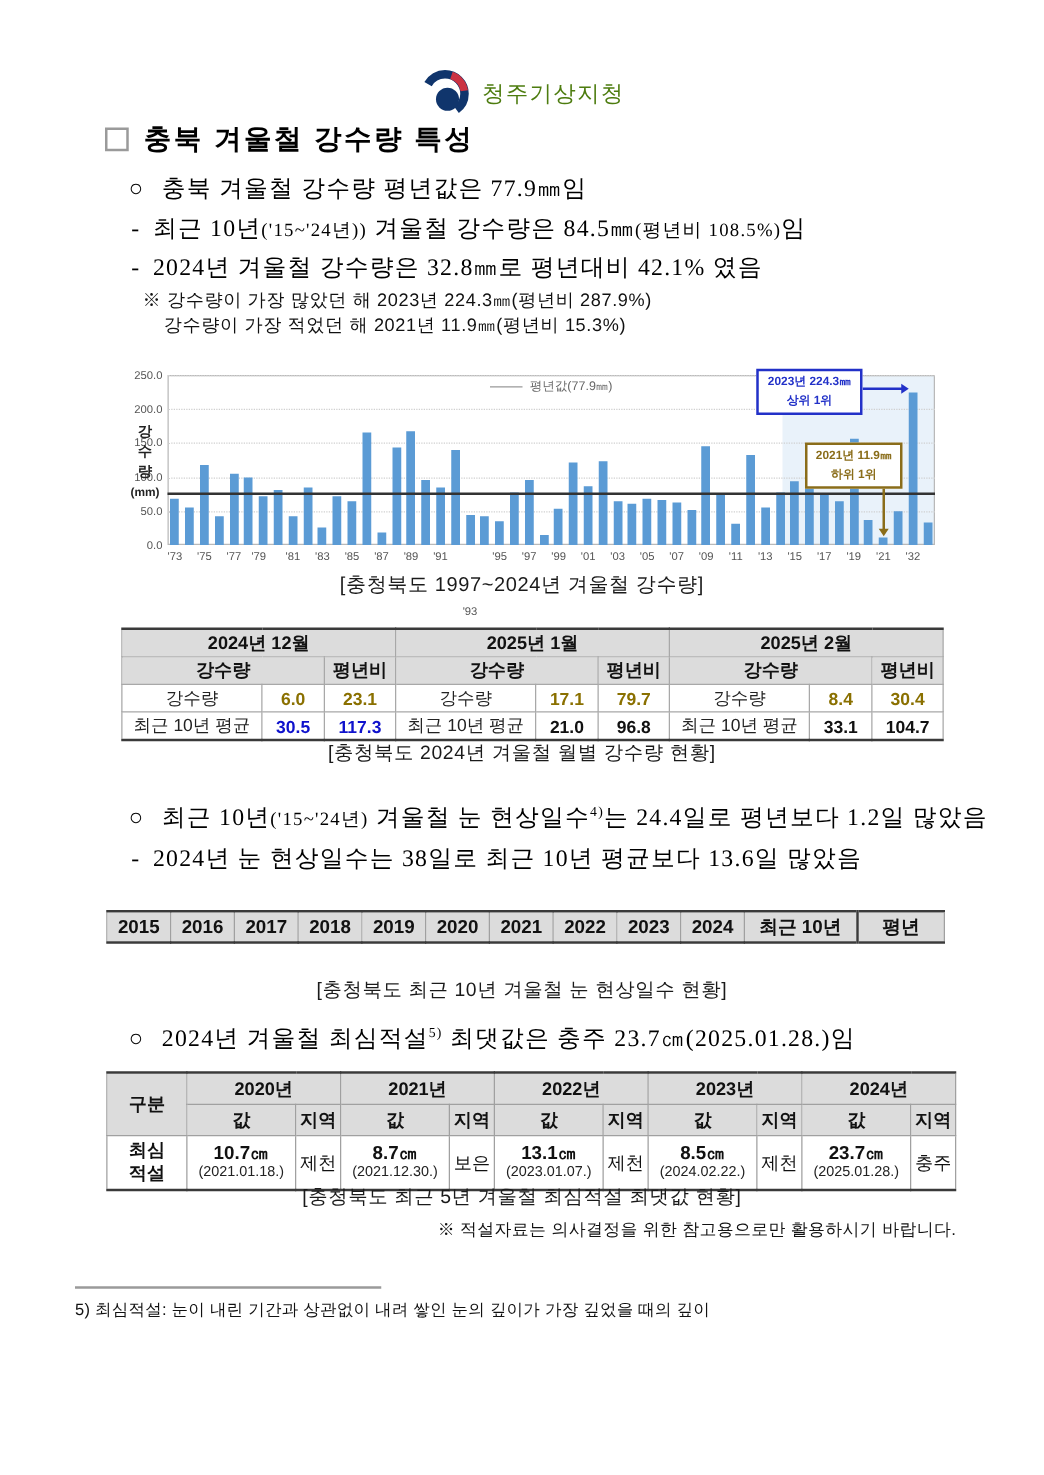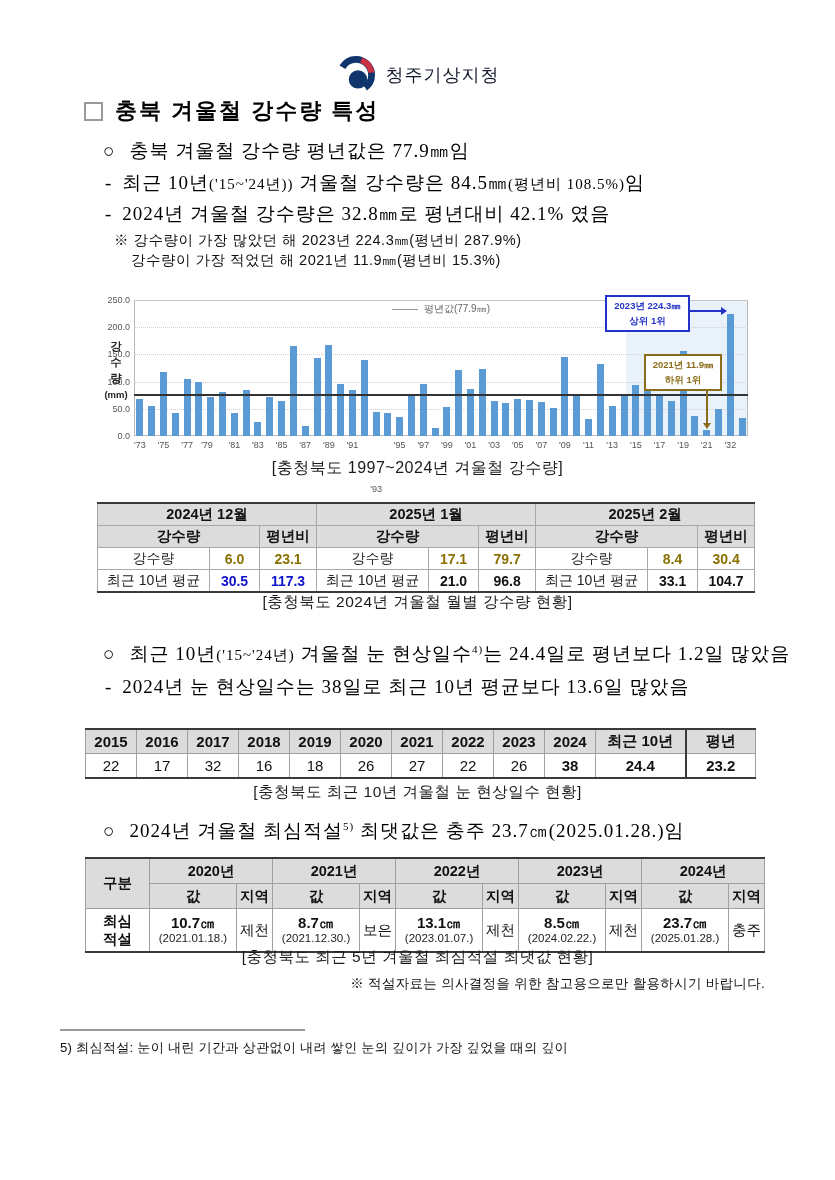--- a/index.html
+++ b/index.html
@@ -5,21 +5,21 @@
   html,body{margin:0;padding:0;}
   body{
     width:835px;height:1180px;background:#ffffff;position:relative;
     font-family:"Liberation Sans", sans-serif;color:#111;
     -webkit-font-smoothing:antialiased;
   }
   .abs{position:absolute;}
 
   
   .logo{top:55px;left:0;width:835px;display:flex;justify-content:center;align-items:center;gap:10px;}
-  .logo-text{font-size:18px;letter-spacing:1px;color:#0f172a;font-weight:500;}
+  .logo-text{font-size:18px;letter-spacing:1px;color:#4d7c0f;font-weight:500;}
 
   
   .title{top:96px;left:84px;display:flex;align-items:center;gap:12px;}
   .title-marker{width:15px;height:15px;border:2px solid #9a9a9a;display:inline-block;}
   .title-text{font-size:22px;font-weight:bold;letter-spacing:2px;color:#000;}
 
   
   .serifline{font-family:"Liberation Serif", serif;font-size:19px;color:#000;letter-spacing:1px;white-space:nowrap;}
   .serifline .marker{margin-right:14px;}
   .serifline .dashm{margin-right:10px;}
@@ -308,34 +308,20 @@
         <td>2018</td>
         <td>2019</td>
         <td>2020</td>
         <td>2021</td>
         <td>2022</td>
         <td>2023</td>
         <td>2024</td>
         <td>최근 10년</td>
         <td class="thickL">평년</td>
       </tr>
-  <tr id="snow-vals">
-        <td>22</td>
-        <td>17</td>
-        <td>32</td>
-        <td>16</td>
-        <td>18</td>
-        <td>26</td>
-        <td>27</td>
-        <td>22</td>
-        <td>26</td>
-        <td class="b">38</td>
-        <td class="b">24.4</td>
-        <td class="b thickL">23.2</td>
-      </tr>
 </tbody>
   </table>
 <div class="abs caption" style="top:782px;font-size:15.5px;">[충청북도 최근 10년 겨울철 눈 현상일수 현황]</div>
 
 <div class="abs serifline" style="top:818px;left:103px;">
   <span class="marker">○</span><span>2024년 겨울철 최심적설</span><span class="ref">5)</span><span> 최댓값은 충주 23.7㎝(2025.01.28.)임</span>
 </div>
 
 <table class="t3 abs">
   <colgroup>

